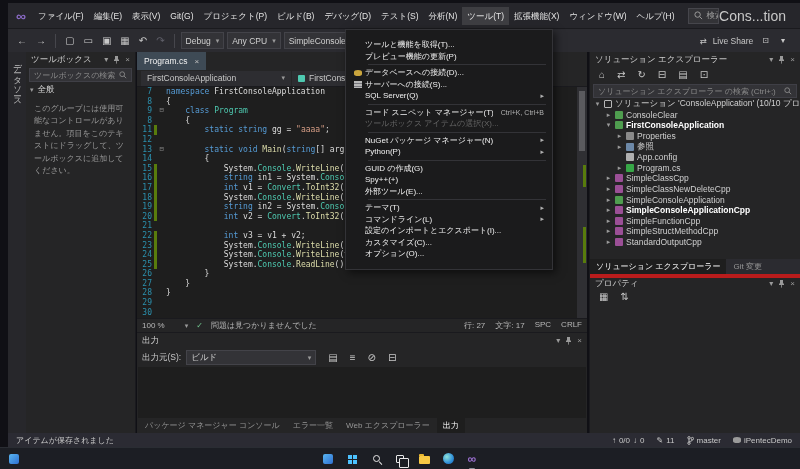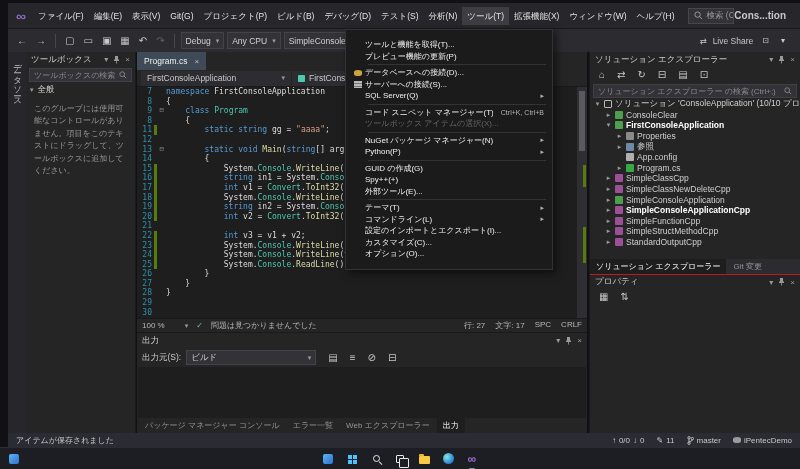--- a/index.html
+++ b/index.html
@@ -8,21 +8,21 @@
 .screen{position:relative;width:800px;height:469px;background:#101015;overflow:hidden;}
 .abs{position:absolute;}
 
 
 .titlebar{left:8px;top:3px;width:792px;height:26px;background:#26262b;display:flex;align-items:center;border-bottom:1px solid #1a1a1e;}
 .vslogo{color:#8b6bc7;font-size:14px;font-weight:bold;margin:0 7px 0 8px;line-height:1;}
 .menubar{display:flex;align-items:center;height:100%;}
 .mb{padding:0 5px;height:18px;line-height:18px;font-size:8.5px;color:#e4e4e4;white-space:nowrap;cursor:default;}
 .mb.on{background:#3e3e42;}
 .qsearch{margin-left:8px;width:138px;height:16px;background:#333337;border:1px solid #46464c;display:flex;align-items:center;gap:4px;padding:0 5px;color:#9a9a9a;font-size:8.5px;white-space:nowrap;overflow:hidden;}
-.titletext{margin-left:auto;margin-right:14px;color:#c8c8c8;font-size:10px;white-space:nowrap;font-weight:bold;}
+.titletext{margin-left:auto;margin-right:14px;color:#c8c8c8;font-size:14px;white-space:nowrap;}
 
 
 .toolbar{left:8px;top:29px;width:792px;height:23px;background:#2b2b30;display:flex;align-items:center;padding:0 6px;gap:3px;}
 .tbi{color:#c8c8c8;font-size:10px;line-height:1;padding:2px 3px;cursor:default;}
 .tbi.dis{color:#60606a;}
 .tbsep{width:1px;height:14px;background:#46464c;margin:0 3px;}
 .combo{height:17px;background:#333337;border:1px solid #434349;display:flex;align-items:center;padding:0 4px;gap:5px;color:#d0d0d0;font-size:8.5px;white-space:nowrap;}
 .combo .dd{color:#9a9a9a;font-size:7px;}
 .play{color:#6dbb6d;font-size:10px;padding:0 4px;}
 .toolbar-right{margin-left:auto;display:flex;align-items:center;gap:6px;color:#c8c8c8;font-size:8.5px;padding-right:6px;}
@@ -433,21 +433,21 @@
         <div class="trow" style="padding-left: 15px;">
           <span class="arr">▸</span>
           <span class="tico i-cppproj"></span>
           <span class="lbl">StandardOutputCpp</span>
         </div>
       </div>
     <div class="se-tabs">
         <div class="btab on">ソリューション エクスプローラー</div>
         <div class="btab">Git 変更</div>
       </div>
-    <div class="pt-row" style="border-top:1px solid #b91c1c;">
+    <div class="pt-row" style="border-top:4px solid #b91c1c;">
       <span>プロパティ</span>
       <span class="pt-icons">
         <span>▾</span>
         <svg width="7" height="8" viewBox="0 0 7 8">
             <path d="M2 0h3v3l1 1v1H1V4l1-1z" fill="#9a9a9a"></path>
             <rect x="3.1" y="5" width="0.8" height="2.6" fill="#9a9a9a"></rect>
           </svg>
         <span>×</span>
       </span>
     </div>

